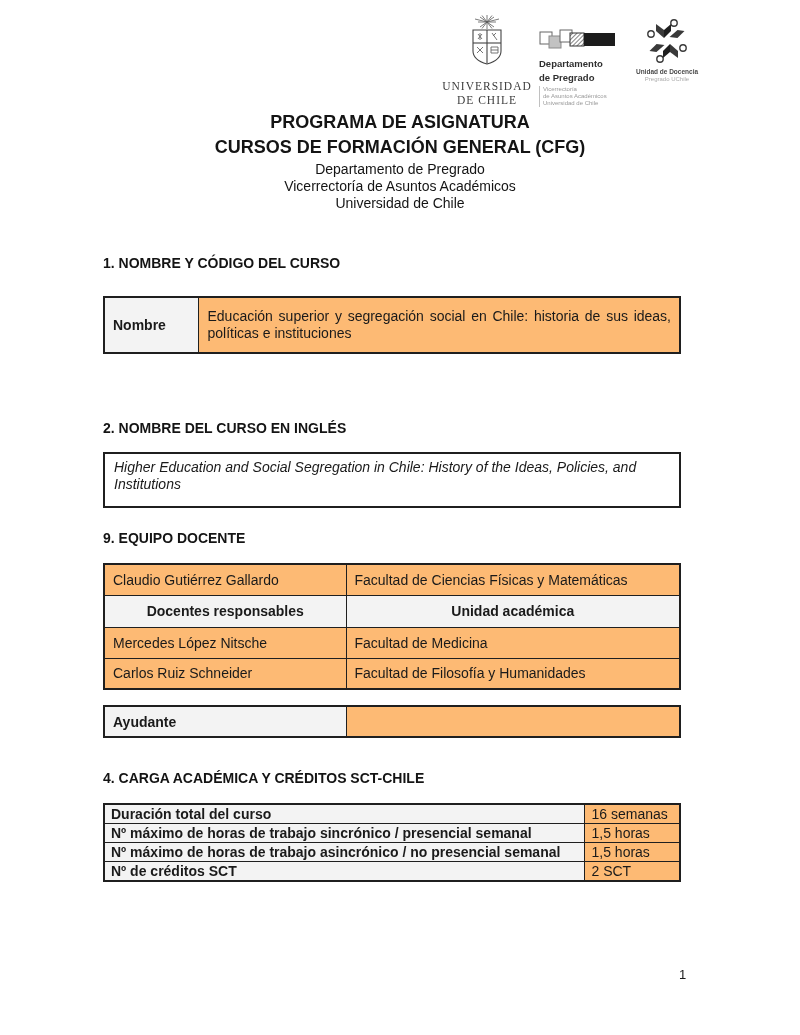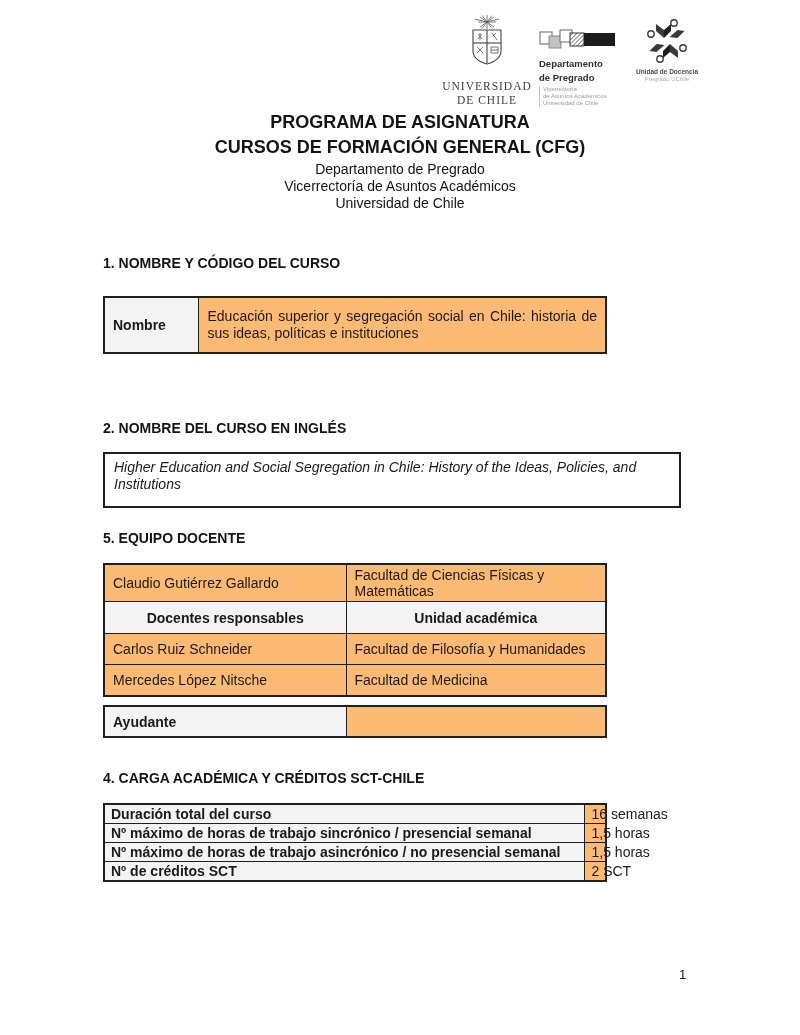--- a/index.html
+++ b/index.html
@@ -31,21 +31,21 @@
 
   
   .title-block { position: absolute; top: 110px; left: 0; width: 800px; text-align: center; }
   .title-main { font-size: 18px; line-height: 25px; font-weight: bold; color: #141414; }
   .title-semester { font-size: 20px; line-height: 25px; font-weight: bold; color: #7d6ead; margin-top: 2px; }
   .title-sub { font-size: 14px; line-height: 16px; color: #141414; margin-top: 1px; }
 
   
   .sec-heading { position: absolute; left: 103px; font-size: 14px; font-weight: bold; color: #141414; white-space: nowrap; }
 
-  table { border-collapse: collapse; position: absolute; left: 103px; width: 504px; table-layout: fixed; }
+  table { border-collapse: collapse; position: absolute; left: 103px; width: 578px; table-layout: fixed; }
   table, td, th { border: 1px solid #1f1f1f; }
   table { border-width: 2px; }
   td, th { font-size: 14px; color: #1a1a1a; vertical-align: middle; background: #fdba74; }
 
   .cell-label { background: #f3f3f3; font-weight: bold; padding: 2px 6px 2px 8px; }
   .cell-value { padding: 3px 8px 3px 9px; }
 
   #table-nombre .row-nombre td { height: 56px; }
   #table-nombre .row-codigo td { height: 35px; }
   #table-nombre .cell-value.justified { text-align: justify; line-height: 17px; }
@@ -163,42 +163,42 @@
         <tr class="row-nombre">
       <td class="cell-label">Nombre</td>
       <td class="cell-value justified">Educación superior y segregación social en Chile: historia de sus ideas, políticas e instituciones</td>
     </tr>
   </tbody>
     </table>
 
   <div class="sec-heading" style="top:420px;">2. NOMBRE DEL CURSO EN INGLÉS</div>
   <div id="box-english">Higher Education and Social Segregation in Chile: History of the Ideas, Policies, and Institutions</div>
 
-  <div class="sec-heading" style="top:530px;">5. EQUIPO DOCENTE</div>
+  <div class="sec-heading" style="top:530px;">9. EQUIPO DOCENTE</div>
   <table id="table-docentes" style="top:563px;">
     <colgroup>
         <col style="width:242px;">
         <col>
       </colgroup>
     <tbody>
         <tr>
       <td>Claudio Gutiérrez Gallardo</td>
       <td>Facultad de Ciencias Físicas y Matemáticas</td>
     </tr>
     <tr>
       <th>Docentes responsables</th>
       <th>Unidad académica</th>
     </tr>
     <tr>
+      <td>Mercedes López Nitsche</td>
+      <td>Facultad de Medicina</td>
+    </tr>
+    <tr>
       <td>Carlos Ruiz Schneider</td>
       <td>Facultad de Filosofía y Humanidades</td>
-    </tr>
-    <tr>
-      <td>Mercedes López Nitsche</td>
-      <td>Facultad de Medicina</td>
     </tr>
   </tbody>
     </table>
 
   <table id="table-ayudante" style="top:705px;">
     <colgroup>
         <col style="width:242px;">
         <col>
       </colgroup>
     <tbody>

